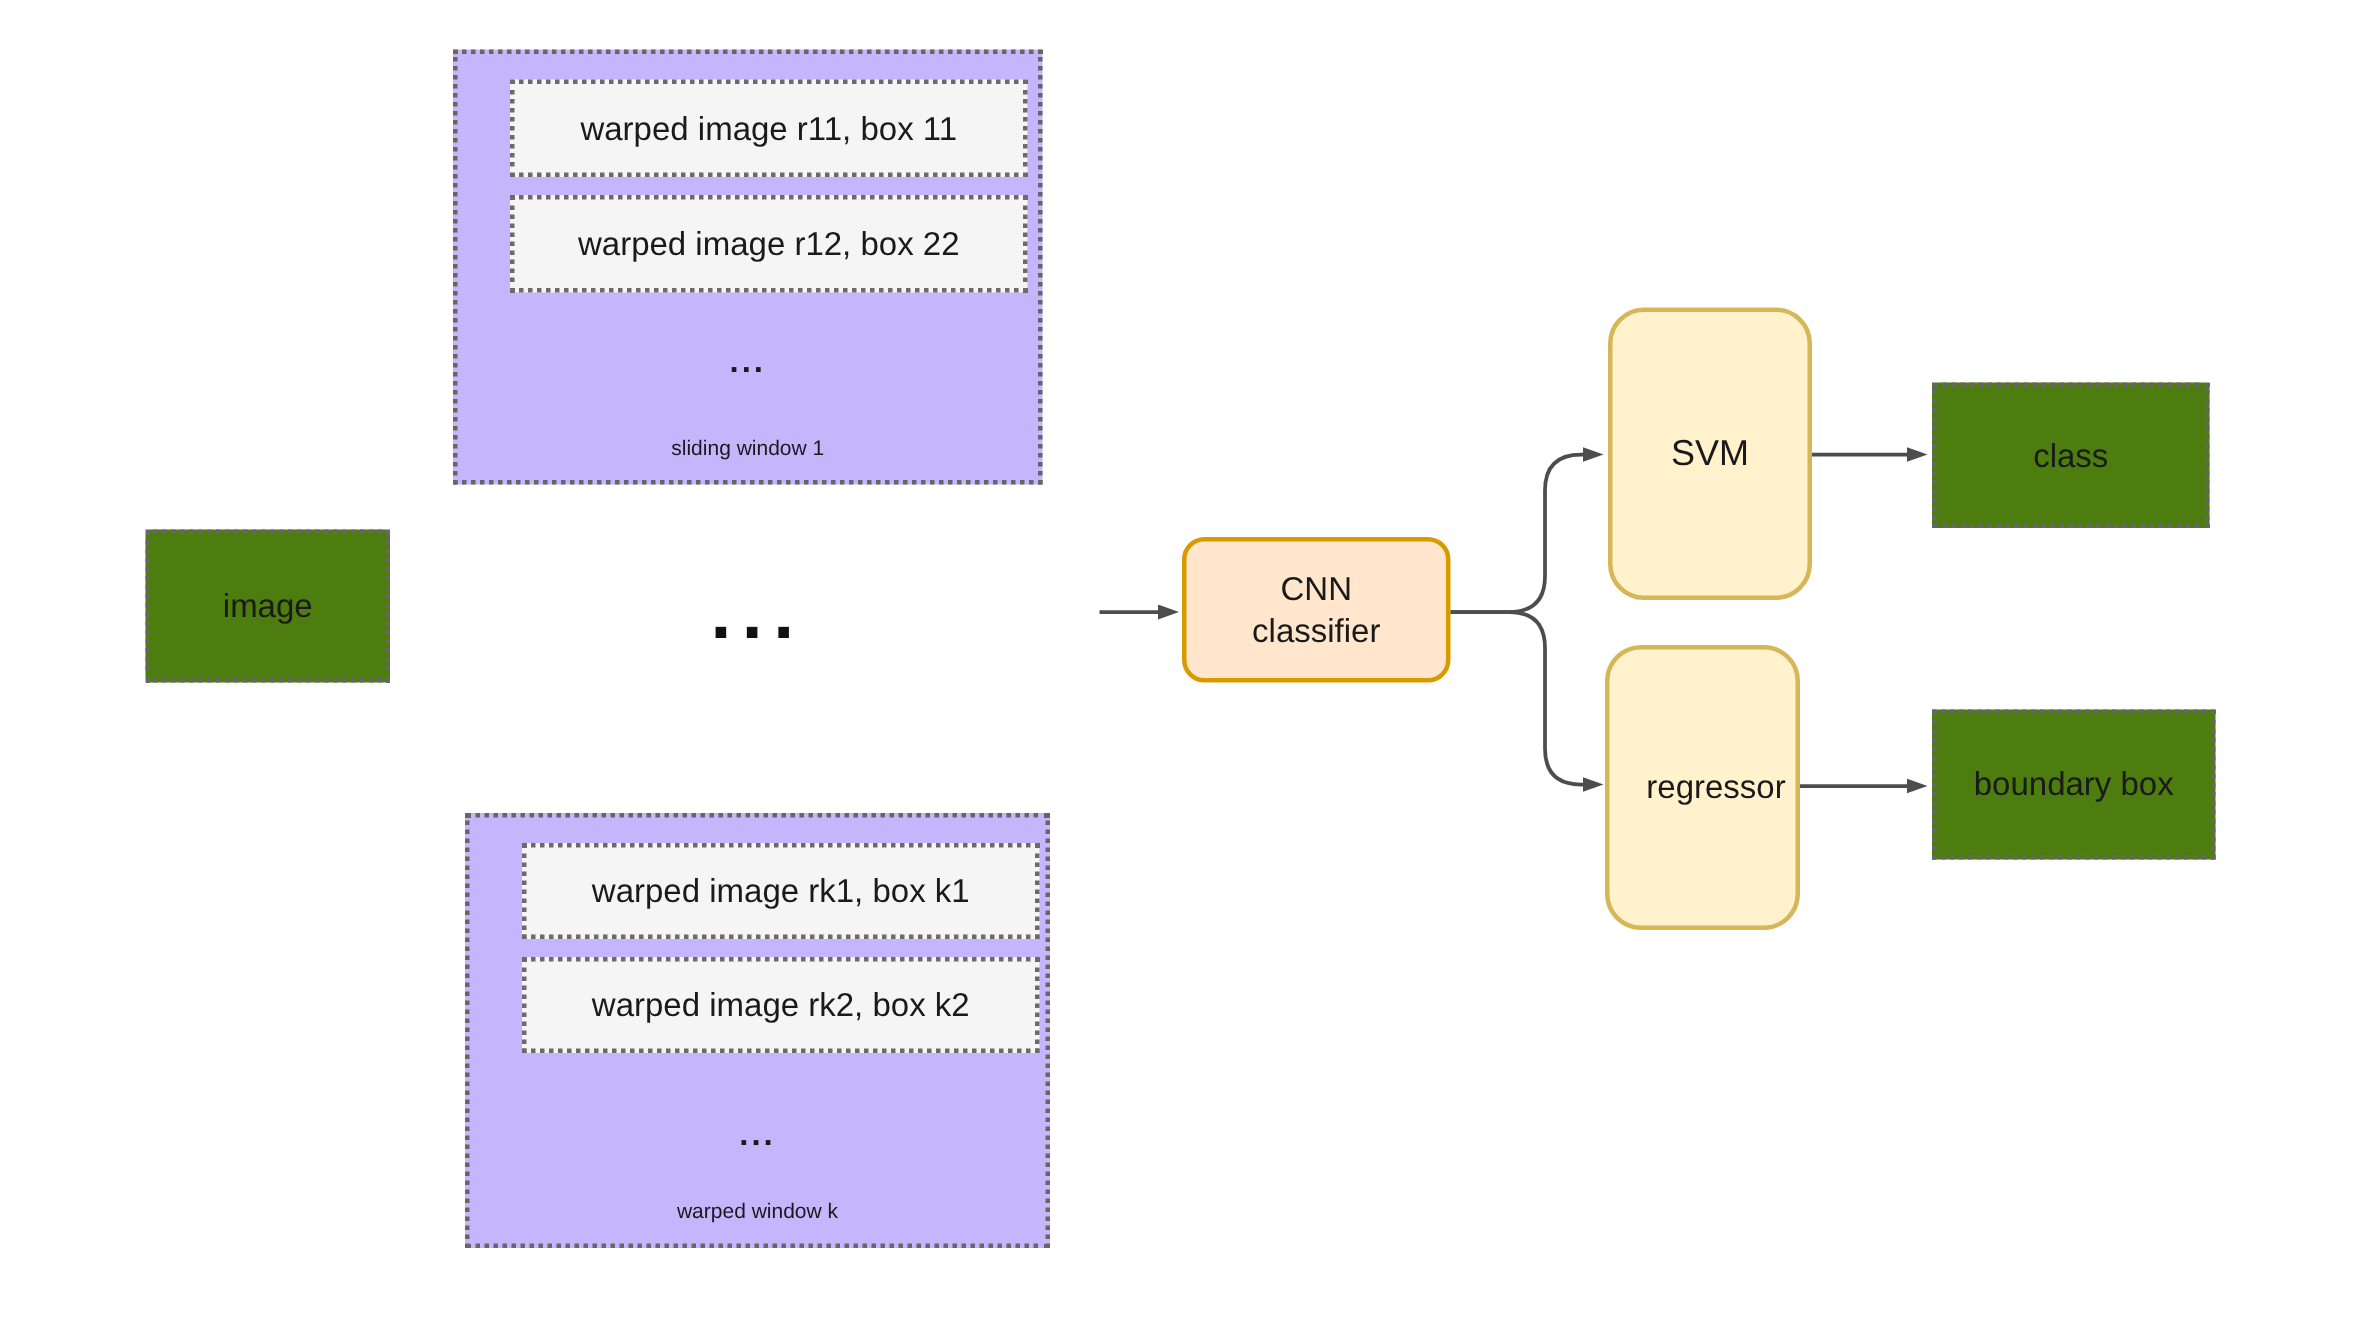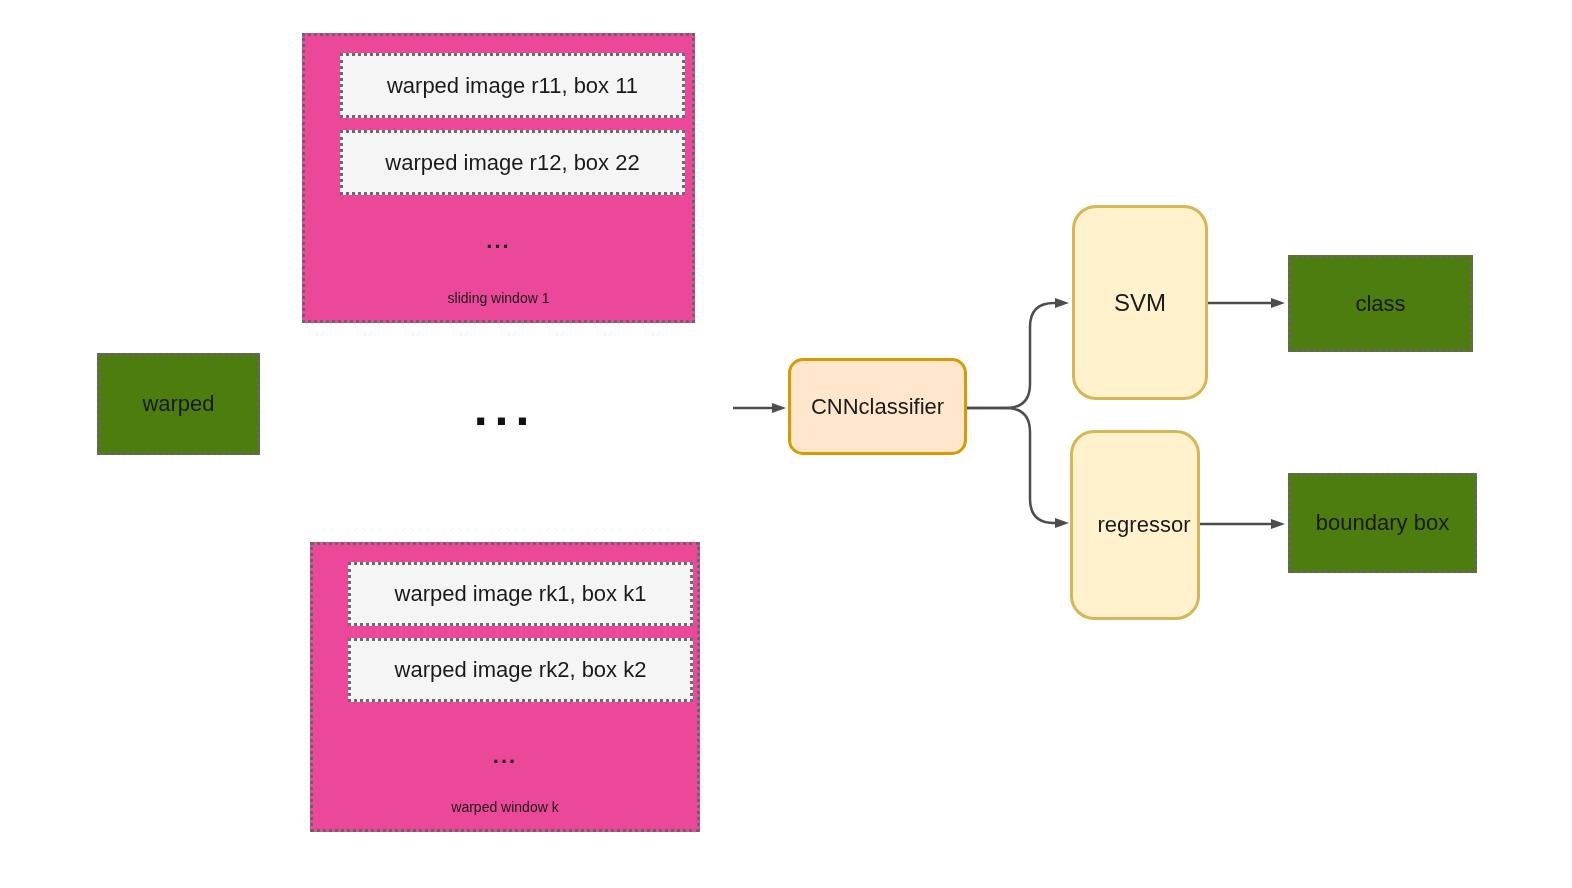--- a/index.html
+++ b/index.html
@@ -27,21 +27,21 @@
     line-height: 1.25;
     color: #1a1a1a;
   }
   .dotted {
     background: #4d7c0f;
     border: 3px dotted #666666;
   }
   .frame {
     position: absolute;
     box-sizing: border-box;
-    background: #ec4899;
+    background: #c4b5fd;
     border: 3px dotted #666666;
   }
   .frame .inner {
     position: absolute;
     box-sizing: border-box;
     background: #f5f5f5;
     border: 3px dotted #6b6b6b;
     display: flex;
     align-items: center;
     justify-content: center;
@@ -60,21 +60,21 @@
     position: absolute;
     left: 0;
     width: 100%;
     text-align: center;
     font-size: 14px;
   }
   .cnn {
     background: #ffe6cc;
     border: 3px solid #d79b00;
     border-radius: 15px;
-    flex-direction: row;
+    flex-direction: column;
   }
   .yellow {
     background: #fff2cc;
     border: 3px solid #d6b656;
     border-radius: 24px;
   }
   .big-ellipsis {
     position: absolute;
     text-align: center;
     font-size: 50px;
@@ -104,21 +104,21 @@
       </marker>
     </defs>
     <path d="M 733 408 H 774" fill="none" stroke="#4d4d4d" stroke-width="2.5" marker-end="url(#arrowhead)"></path>
     <path d="M 967 408 H 1006 Q 1030 408 1030 384 V 327 Q 1030 303 1054 303 H 1057" fill="none" stroke="#4d4d4d" stroke-width="2.5" marker-end="url(#arrowhead)"></path>
     <path d="M 967 408 H 1006 Q 1030 408 1030 432 V 499 Q 1030 523 1054 523 H 1057" fill="none" stroke="#4d4d4d" stroke-width="2.5" marker-end="url(#arrowhead)"></path>
     <path d="M 1208 303 H 1273" fill="none" stroke="#4d4d4d" stroke-width="2.5" marker-end="url(#arrowhead)"></path>
     <path d="M 1200 524 H 1273" fill="none" stroke="#4d4d4d" stroke-width="2.5" marker-end="url(#arrowhead)"></path>
   </svg>
 
   <div class="node dotted" style="left:97px; top:353px; width:163px; height:102px;">
-    <span>warped</span>
+    <span>image</span>
   </div>
 
   <div class="frame" style="left:302px; top:33px; width:393px; height:290px;">
     <div class="inner" style="left:35px; top:17px; width:345px; height:65px;">
       <span>warped image r11, box 11</span>
     </div>
     <div class="inner" style="left:35px; top:94px; width:345px; height:65px;">
       <span>warped image r12, box 22</span>
     </div>
     <div class="mini-ellipsis" style="top:192px;">...</div>

